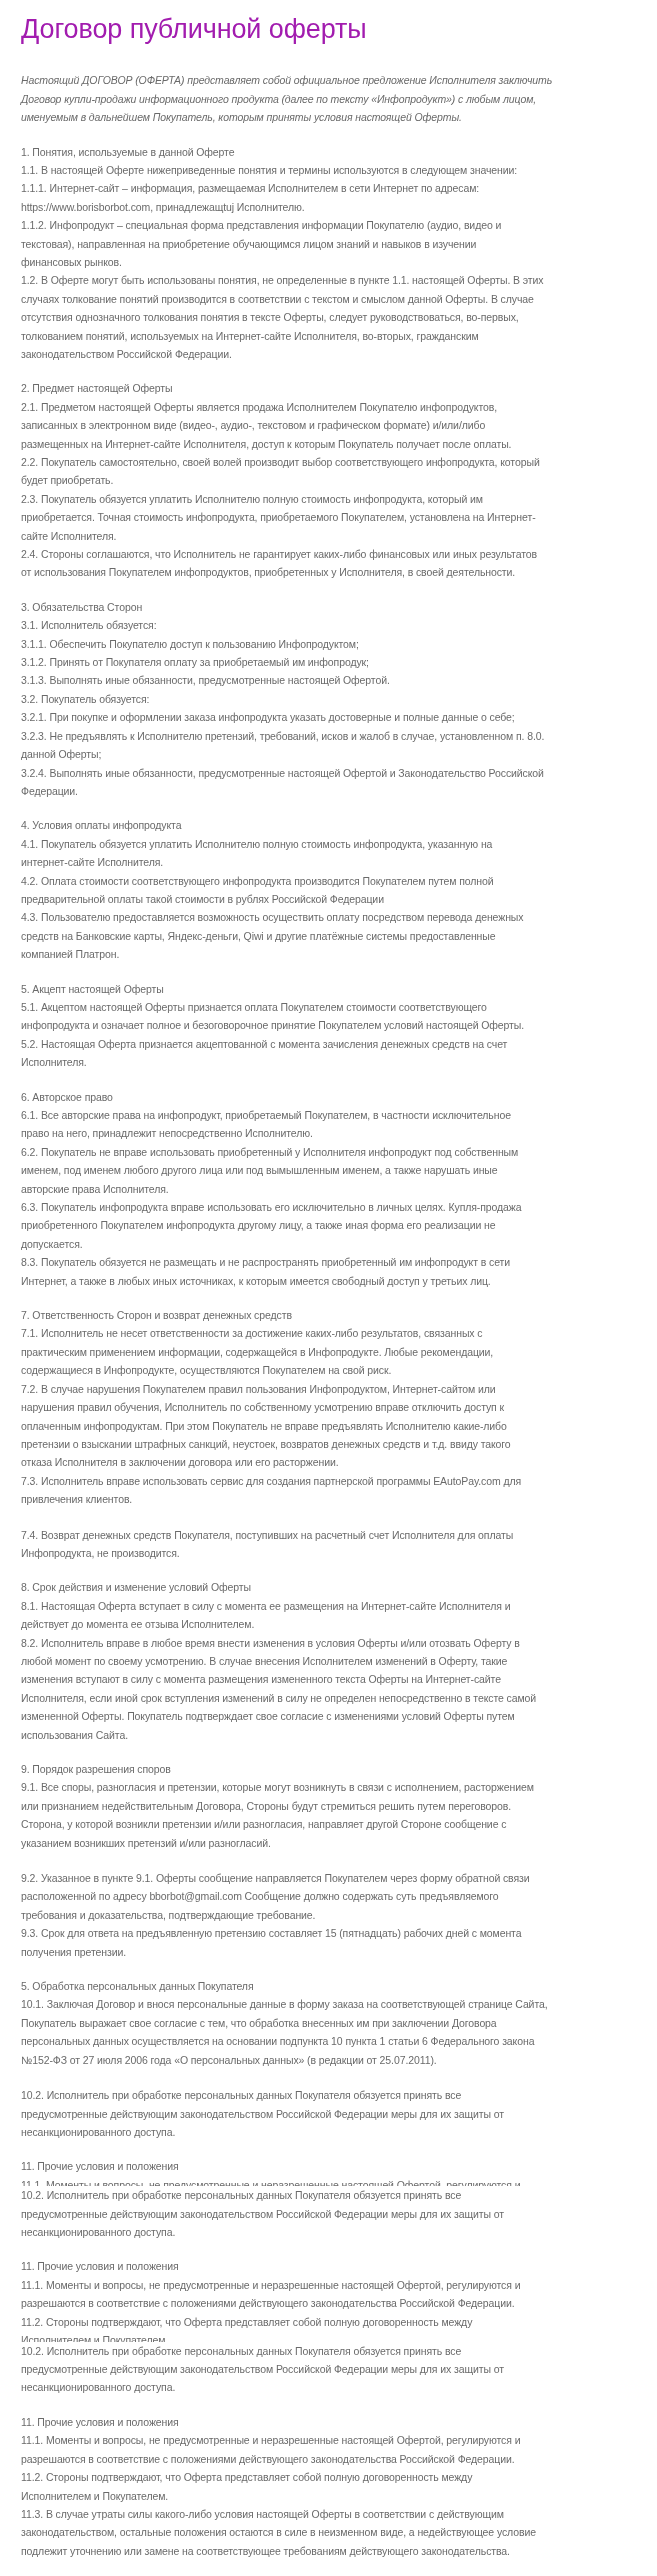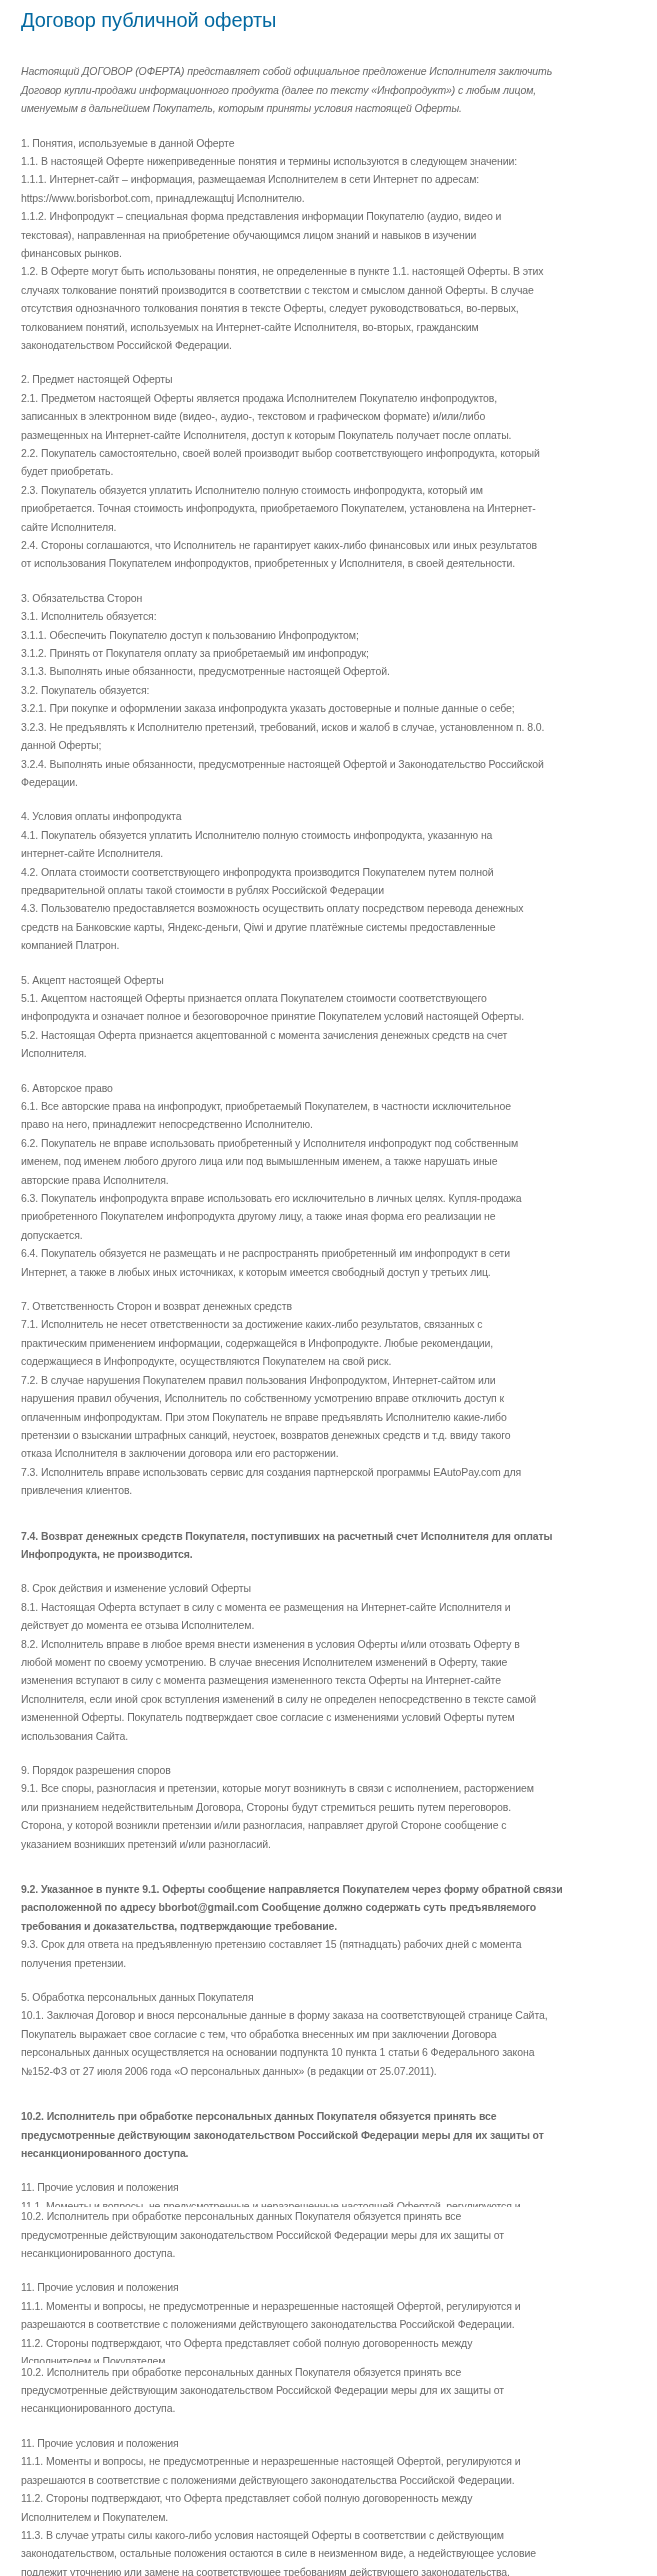--- a/index.html
+++ b/index.html
@@ -9,44 +9,43 @@
   }
   body {
     width: 658px;
     font-family: "Liberation Sans", sans-serif;
     color: #6a6a6a;
   }
   .doc {
     padding: 5.3px 18.4px 10.5px 21px;
   }
   .title {
-    font-size: 20px;
+    font-size: 27px;
     line-height: 24px;
     font-weight: 400;
-    color: #0369a1;
-    margin: 3px 0 30px 0;
+    color: #a21caf;
+    margin: 12px 0 30px 0;
     letter-spacing: -0.1px;
   }
   .para, .heading {
     font-size: 10.5px;
     line-height: 18.4px;
     letter-spacing: -0.1px;
     white-space: pre-line;
     margin: 0;
   }
   .section {
     margin-top: 16px;
   }
   .intro {
     margin: 0;
     font-style: italic;
   }
   .gap-before {
-    margin-top: 27px;
-    font-weight: bold;
+    margin-top: 17px;
   }
   .clipped {
     overflow: hidden;
   }
 </style>
 </head>
 <body>
 
 <div class="doc">
   <h1 class="title">Договор публичной оферты</h1>
@@ -114,21 +113,21 @@
       <div class="section">
         <div class="heading">6. Авторское право</div>
         <div class="para">6.1. Все авторские права на инфопродукт, приобретаемый Покупателем, в частности исключительное
 право на него, принадлежит непосредственно Исполнителю.</div>
         <div class="para">6.2. Покупатель не вправе использовать приобретенный у Исполнителя инфопродукт под собственным
 именем, под именем любого другого лица или под вымышленным именем, а также нарушать иные
 авторские права Исполнителя.</div>
         <div class="para">6.3. Покупатель инфопродукта вправе использовать его исключительно в личных целях. Купля-продажа
 приобретенного Покупателем инфопродукта другому лицу, а также иная форма его реализации не
 допускается.</div>
-        <div class="para">6.4. Покупатель обязуется не размещать и не распространять приобретенный им инфопродукт в сети
+        <div class="para">8.3. Покупатель обязуется не размещать и не распространять приобретенный им инфопродукт в сети
 Интернет, а также в любых иных источниках, к которым имеется свободный доступ у третьих лиц.</div>
       </div>
       <div class="section">
         <div class="heading">7. Ответственность Сторон и возврат денежных средств</div>
         <div class="para">7.1. Исполнитель не несет ответственности за достижение каких-либо результатов, связанных с
 практическим применением информации, содержащейся в Инфопродукте. Любые рекомендации,
 содержащиеся в Инфопродукте, осуществляются Покупателем на свой риск.</div>
         <div class="para">7.2. В случае нарушения Покупателем правил пользования Инфопродуктом, Интернет-сайтом или
 нарушения правил обучения, Исполнитель по собственному усмотрению вправе отключить доступ к
 оплаченным инфопродуктам. При этом Покупатель не вправе предъявлять Исполнителю какие-либо

